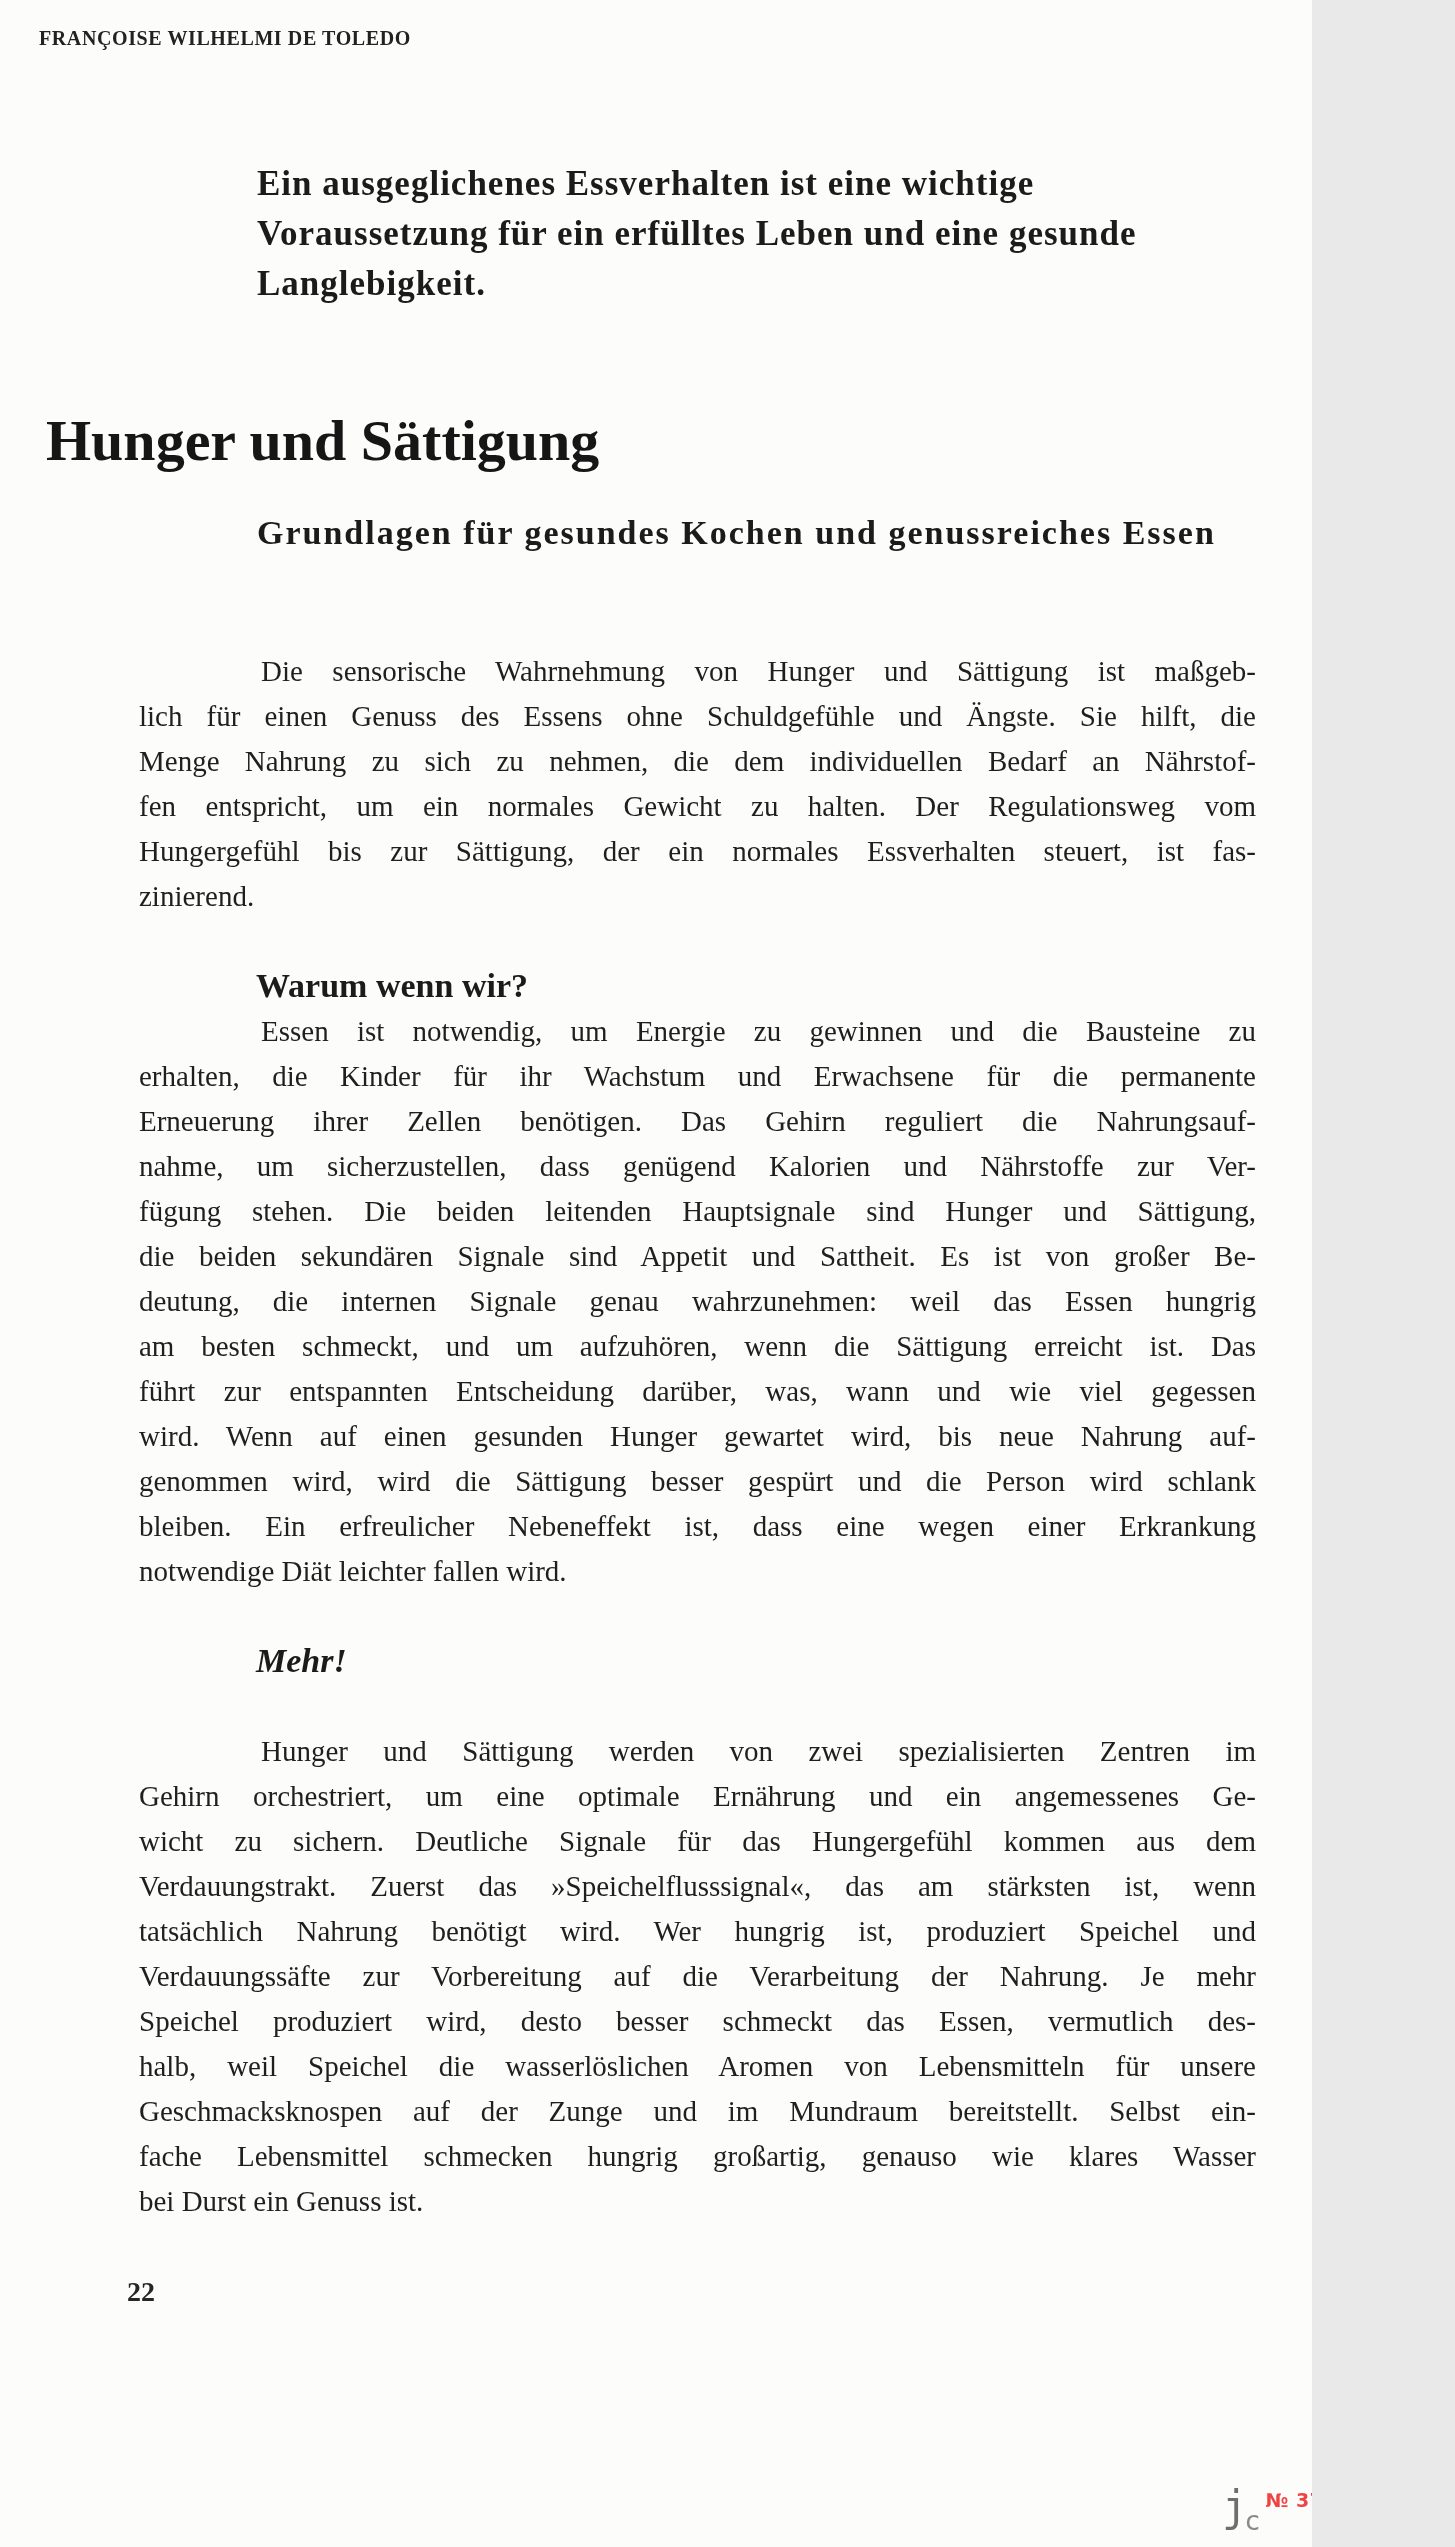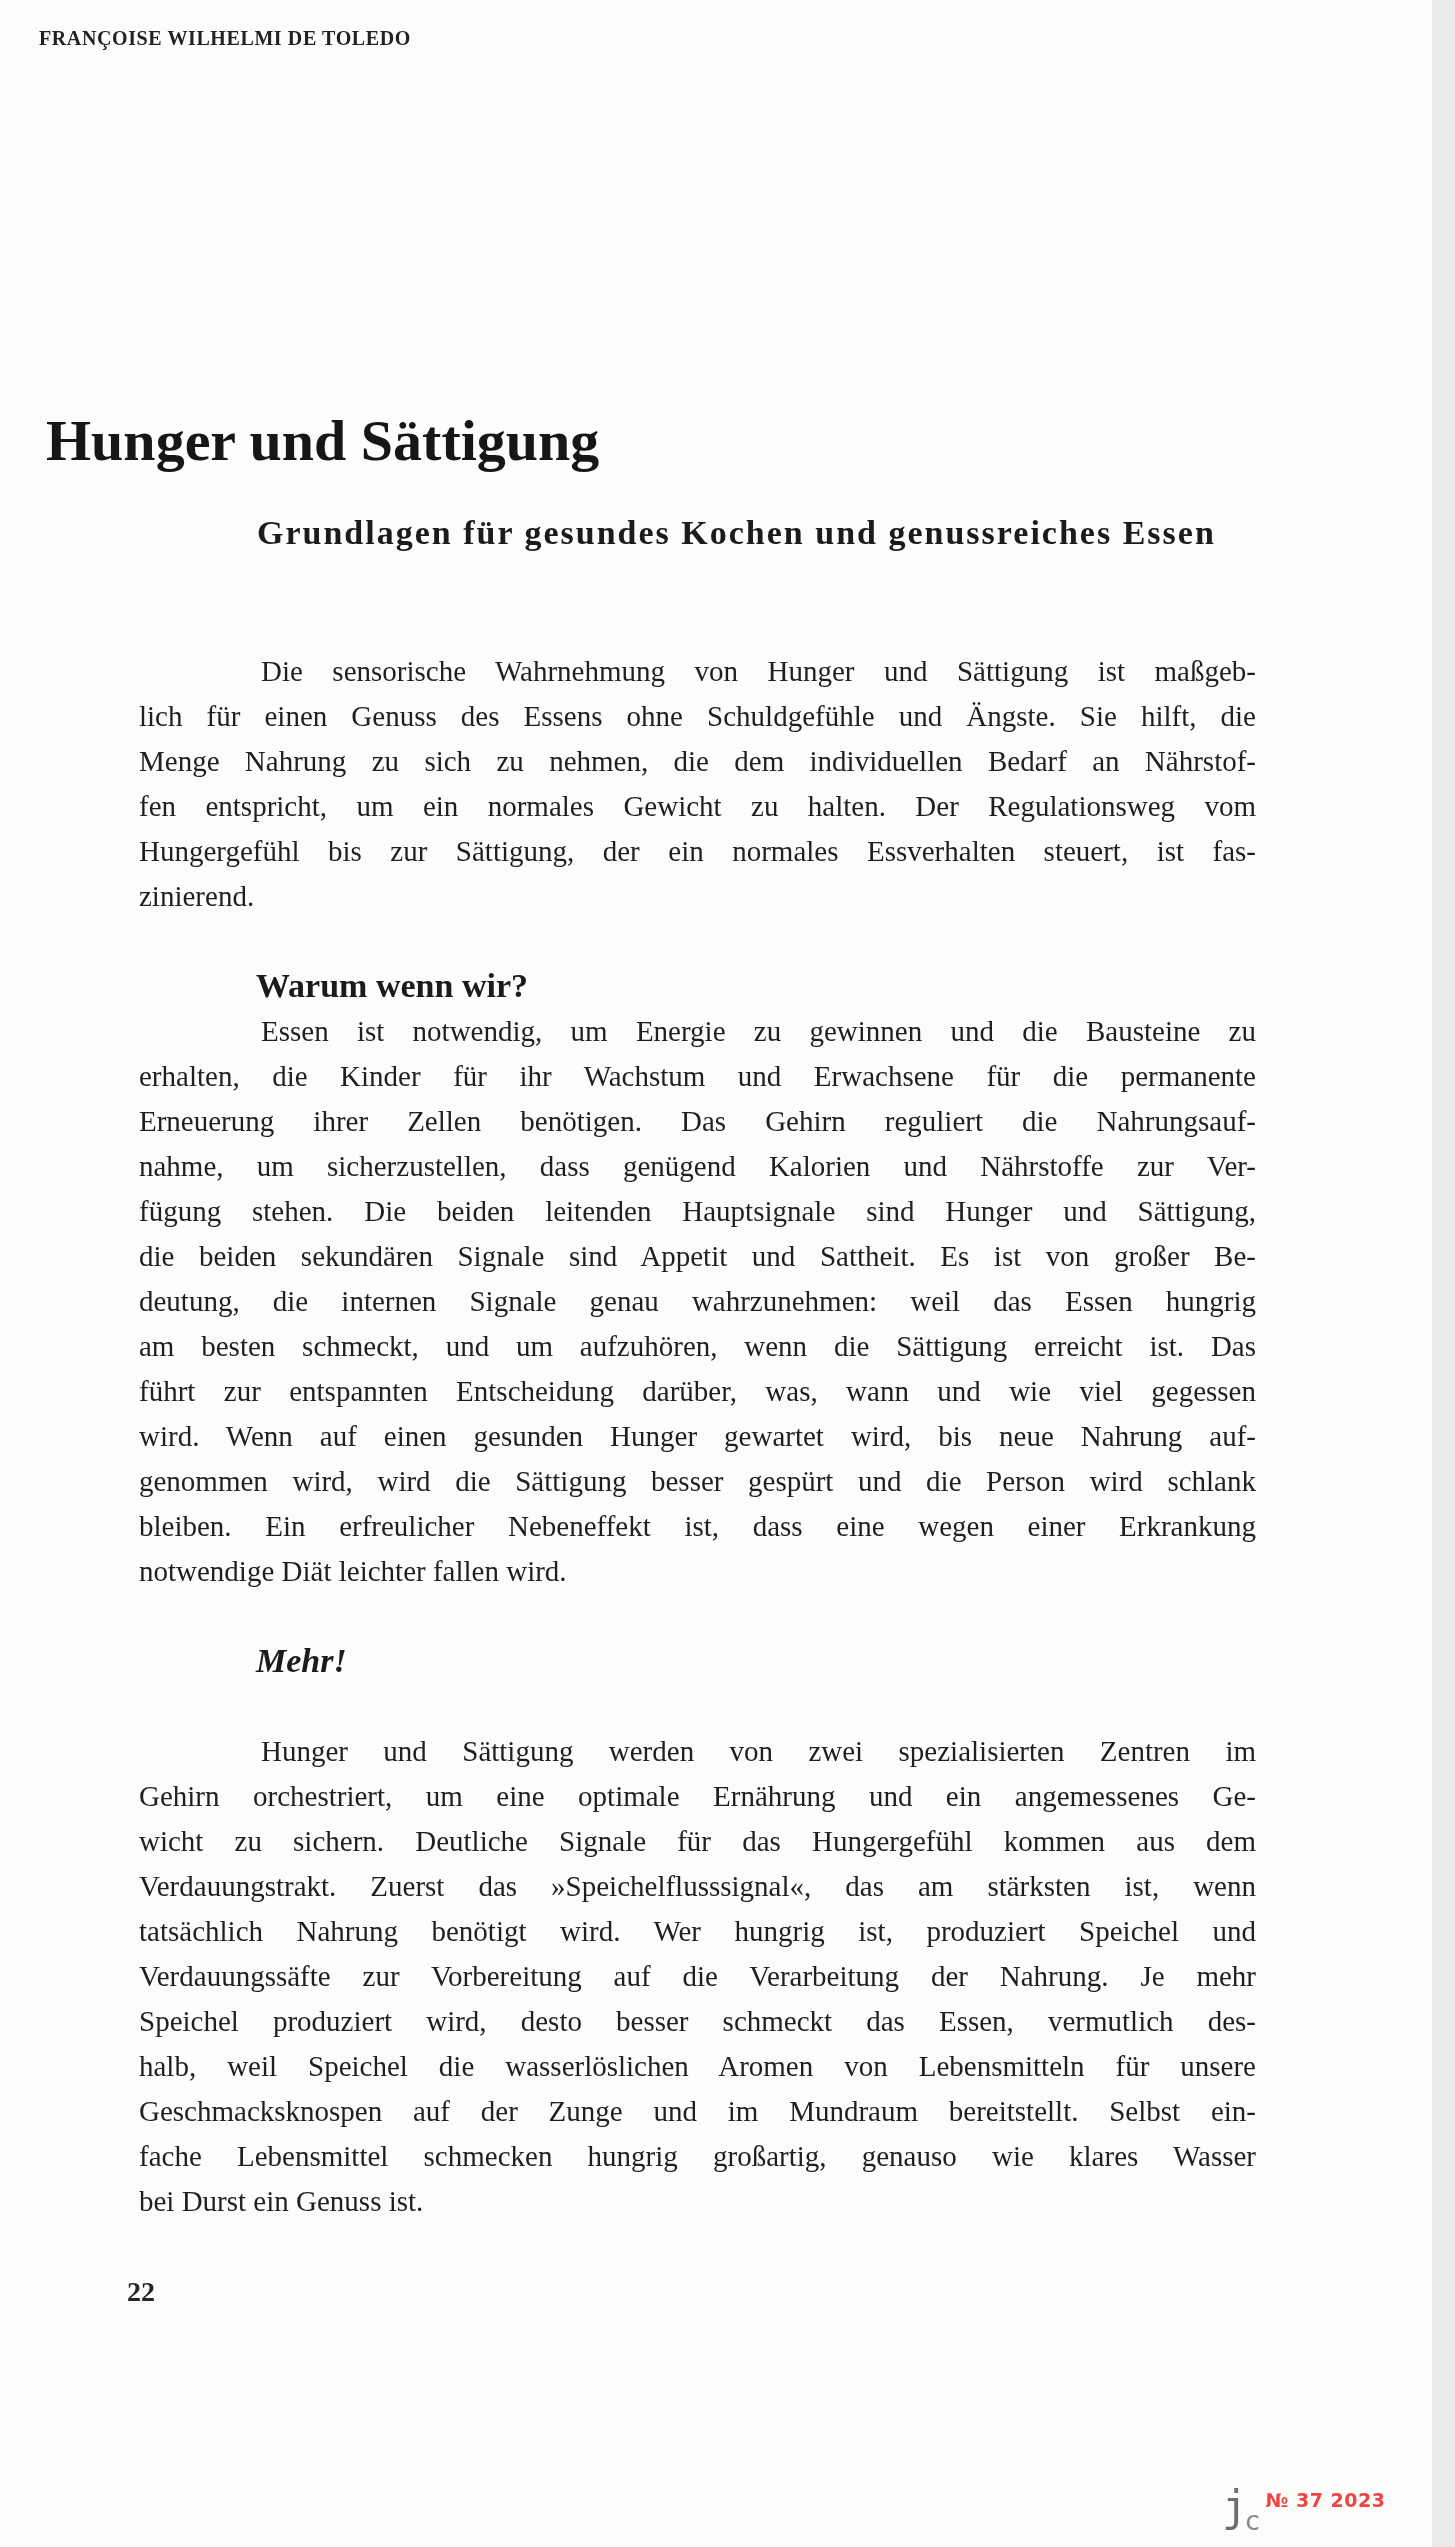--- a/index.html
+++ b/index.html
@@ -3,21 +3,21 @@
 <meta charset="utf-8">
 <style>
   html, body { margin: 0; padding: 0; }
   body {
     width: 1456px; height: 2547px;
     background: #e9e9e9;
     font-family: "Liberation Serif", "DejaVu Serif", serif;
   }
   .page {
     position: relative;
-    width: 1432px; height: 2547px;
+    width: 1312px; height: 2547px;
     background: #fcfcfa;
     color: #1e1e1e;
     overflow: hidden;
   }
   .abs { position: absolute; }
 
   .author {
     left: 39px; top: 27px;
     font-size: 20px; font-weight: bold;
     letter-spacing: 0.6px;
@@ -108,20 +108,25 @@
     transform: translate(2px, -14px);
   }
 </style>
 </head>
 <body>
 
 <div class="page">
 
   <div class="abs author">FRANÇOISE WILHELMI DE TOLEDO</div>
 
+  <div class="abs intro">
+      <div class="line">Ein ausgeglichenes Essverhalten ist eine wichtige</div>
+      <div class="line">Voraussetzung für ein erfülltes Leben und eine gesunde</div>
+      <div class="line last">Langlebigkeit.</div>
+    </div>
 
   <h1 class="abs title">Hunger und Sättigung</h1>
 
   <div class="abs subtitle">Grundlagen für gesundes Kochen und genussreiches Essen</div>
 
   <section class="abs body-para p1 justified">
       <div class="line first">Die sensorische Wahrnehmung von Hunger und Sättigung ist maßgeb-</div>
       <div class="line">lich für einen Genuss des Essens ohne Schuldgefühle und Ängste. Sie hilft, die</div>
       <div class="line">Menge Nahrung zu sich zu nehmen, die dem individuellen Bedarf an Nährstof-</div>
       <div class="line">fen entspricht, um ein normales Gewicht zu halten. Der Regulationsweg vom</div>

